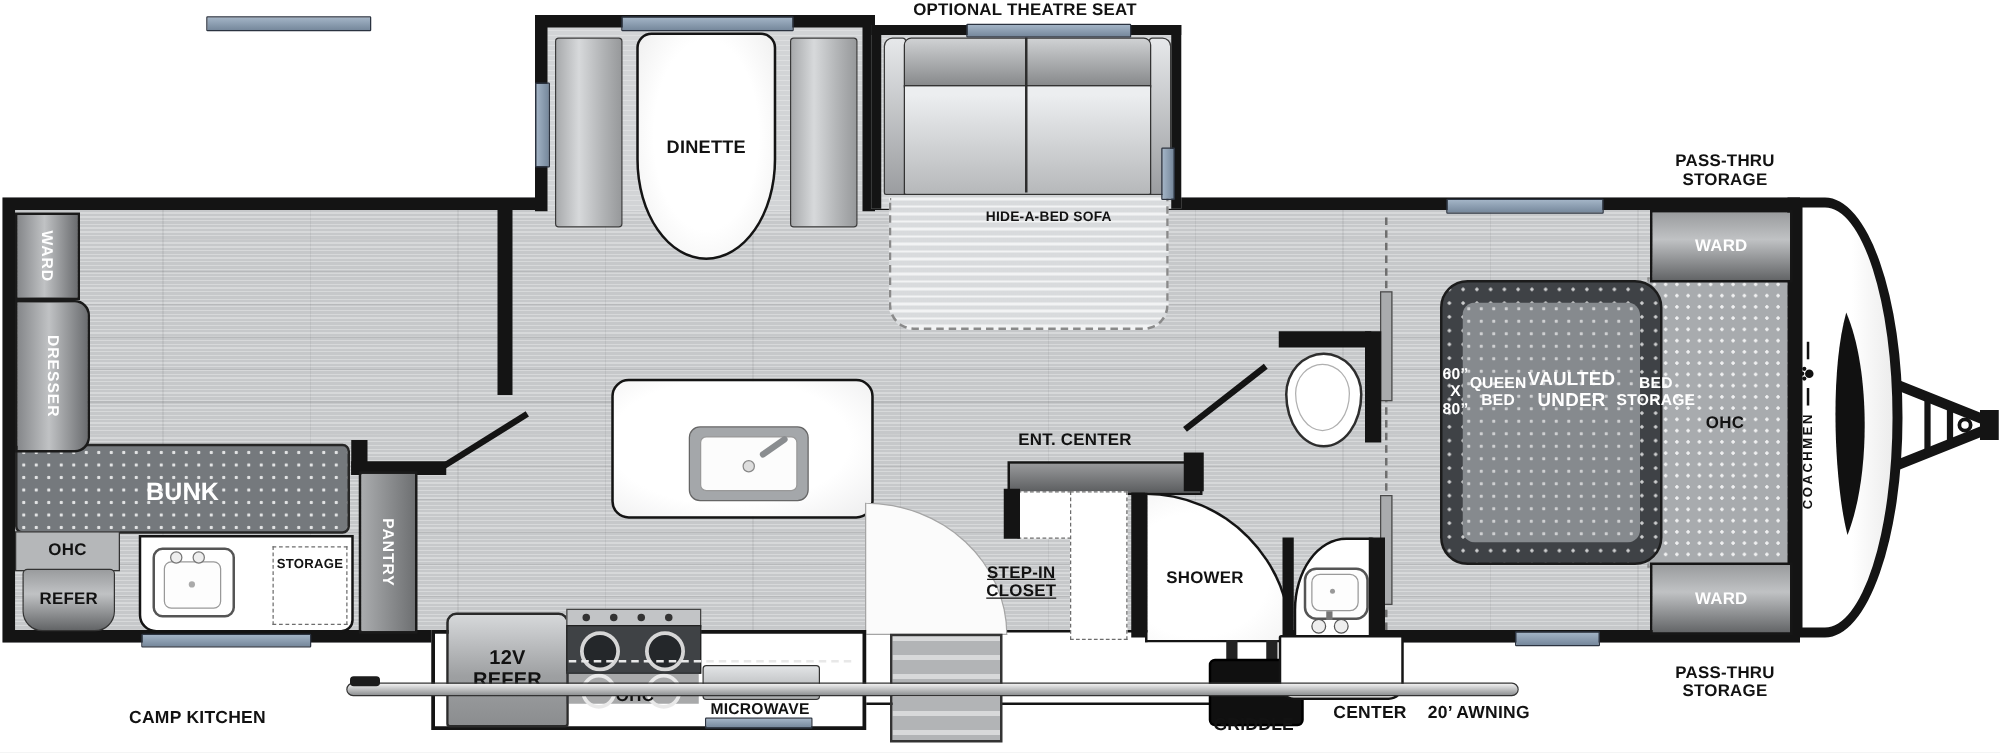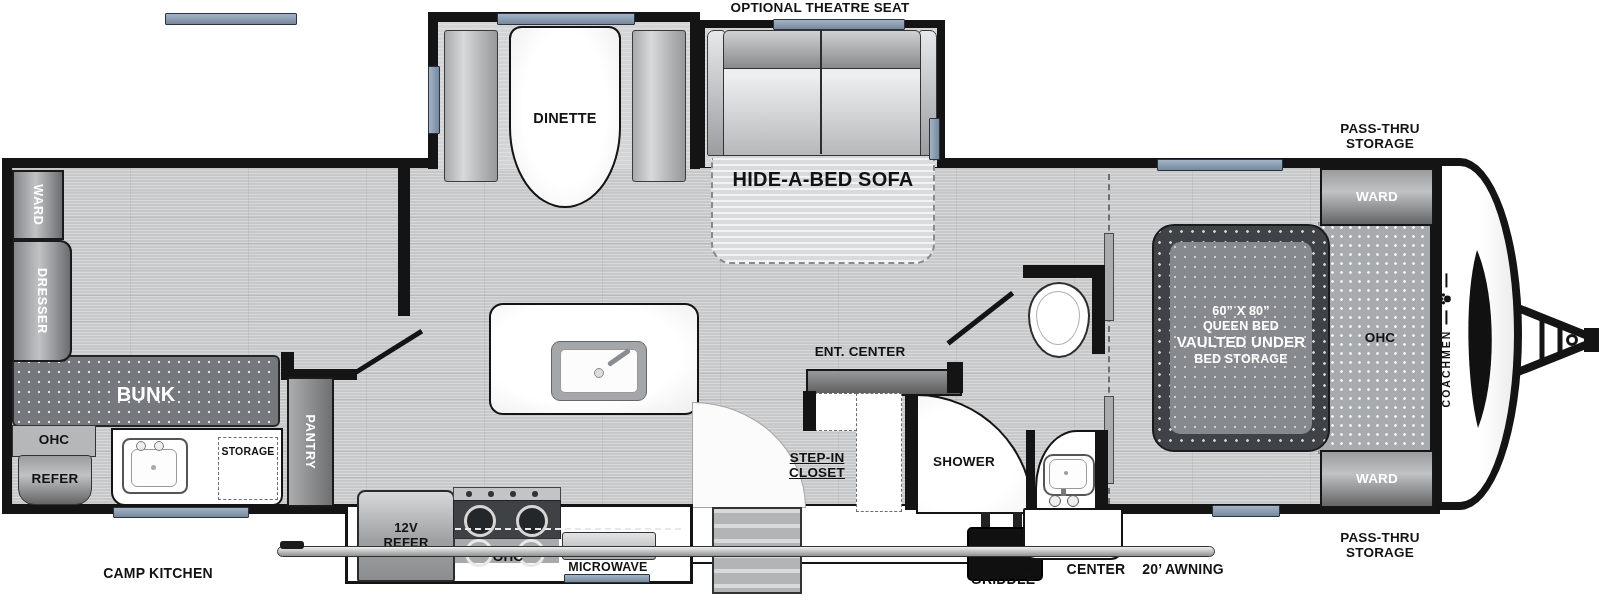--- a/index.html
+++ b/index.html
@@ -54,21 +54,21 @@
     <div class="abs" style="left:2px;top:2px;width:16px;height:124px;background:linear-gradient(180deg,#e6e8ea,#9b9da0);border:1.5px solid #3a3a3a;border-radius:7px 3px 2px 2px;"></div>
     <div class="abs" style="left:214px;top:2px;width:16px;height:124px;background:linear-gradient(180deg,#e6e8ea,#9b9da0);border:1.5px solid #3a3a3a;border-radius:3px 7px 2px 2px;"></div>
     <div class="abs" style="left:18px;top:2px;width:196px;height:38px;background:linear-gradient(180deg,#cfd1d3,#86888a);border:1.5px solid #333;border-radius:6px 6px 0 0;"></div>
     <div class="abs" style="left:18px;top:40px;width:196px;height:86px;background:linear-gradient(180deg,#ecEEf0,#eceef0 8%,#b6b8ba);border:1.5px solid #333;"></div>
     <div class="abs" style="left:115px;top:2px;width:1.5px;height:124px;background:#2d2d2d;"></div>
   </div>
   <div class="win" style="left:773px;top:19px;width:130px;height:9px;"></div>
   <div class="win winv" style="left:929px;top:118px;width:9px;height:40px;"></div>
 
   <div class="abs" style="left:711px;top:158px;width:220px;height:104px;border:2px dashed #8a8a8a;border-top:none;border-radius:0 0 20px 20px;z-index:2;background:repeating-linear-gradient(0deg, rgba(255,255,255,.55) 0 2px, rgba(208,210,212,.55) 2px 6px),#e3e5e7;">
-    <div class="lbl" style="left:0;top:10px;width:220px;font-size:20px;">HIDE-A-BED SOFA</div>
+    <div class="lbl" style="left:16px;top:10px;width:220px;font-size:11px;">HIDE-A-BED SOFA</div>
   </div>
 
   <div class="vwrap cab-h" style="left:12px;top:170px;width:48px;height:66px;border:2px solid #1a1a1a;">
     <span>WARD</span>
   </div>
   <div class="vwrap cab-h" style="left:12px;top:240px;width:56px;height:118px;border:2px solid #1a1a1a;border-radius:0 12px 12px 0;">
     <span>DRESSER</span>
   </div>
   <div class="abs dots-dk" style="left:12px;top:355px;width:264px;height:68px;border:2px solid #262626;border-radius:6px;z-index:3;">
     <div class="lbl" style="left:0;top:26px;width:264px;color:#fff;font-size:20px;">BUNK</div>
@@ -104,21 +104,21 @@
   <div class="abs" style="left:489px;top:303px;width:206px;height:108px;background:radial-gradient(ellipse at 45% 45%, #ffffff 60%, #ededee);border:2.5px solid #141414;border-radius:14px;z-index:3;">
     <div class="abs" style="left:60px;top:36px;width:94px;height:58px;background:#a4a7aa;border:1.5px solid #666;border-radius:9px;">
       <div class="abs" style="left:8px;top:7px;width:76px;height:42px;background:#fcfcfc;border:1px solid #999;border-radius:5px;"></div>
       <div class="abs" style="left:54px;top:13px;width:26px;height:5px;background:#8a8d90;border-radius:3px;transform:rotate(-35deg);"></div>
       <div class="abs" style="left:42px;top:26px;width:8px;height:8px;border:1.5px solid #888;border-radius:50%;background:#ddd;"></div>
     </div>
   </div>
 
   <div class="abs" style="left:345px;top:504px;width:342px;height:74px;background:#fff;border:3px solid #141414;z-index:4;"></div>
   <div class="abs" style="left:357px;top:490px;width:94px;height:88px;background:linear-gradient(180deg,#d6d8da,#9ea0a2 55%,#8b8d8f);border:2px solid #2a2a2a;border-radius:8px 8px 3px 3px;z-index:5;display:flex;align-items:center;justify-content:center;">
-    <div class="lbl" style="position:static;width:58px;font-size:13px;">12V REFER</div>
+    <div class="lbl" style="position:static;width:58px;font-size:16px;">12V REFER</div>
   </div>
   <div class="abs" style="left:453px;top:487px;width:106px;height:76px;z-index:5;">
     <div class="abs" style="left:0;top:0;width:106px;height:13px;background:#c2c4c6;border:1px solid #444;">
       <div class="abs" style="left:12px;top:3px;width:6px;height:6px;border-radius:50%;background:#333;"></div>
       <div class="abs" style="left:34px;top:3px;width:6px;height:6px;border-radius:50%;background:#333;"></div>
       <div class="abs" style="left:56px;top:3px;width:6px;height:6px;border-radius:50%;background:#333;"></div>
       <div class="abs" style="left:78px;top:3px;width:6px;height:6px;border-radius:50%;background:#333;"></div>
     </div>
     <div class="abs" style="left:0;top:13px;width:106px;height:37px;background:#3f4245;border:1px solid #222;">
       <div class="abs" style="left:10px;top:4px;width:26px;height:26px;border-radius:50%;border:3px solid #d6d6d6;background:#24272a;"></div>
@@ -180,21 +180,21 @@
   <div class="wall" style="left:1095px;top:430px;width:13px;height:81px;"></div>
 
   <div class="abs" style="left:1108px;top:174px;width:0;height:330px;border-left:2px dashed #6f6f6f;z-index:2;"></div>
   <div class="abs" style="left:1104px;top:233px;width:8px;height:86px;background:#a9abad;border:1px solid #4a4a4a;z-index:3;"></div>
   <div class="abs" style="left:1104px;top:396px;width:8px;height:86px;background:#a9abad;border:1px solid #4a4a4a;z-index:3;"></div>
 
   <div class="abs dots-lt" style="left:1318px;top:222px;width:112px;height:230px;border:1.5px dashed #8a8a8a;z-index:2;"></div>
   <div class="lbl" style="left:1352px;top:330px;width:56px;z-index:4;">OHC</div>
   <div class="abs dots-bed" style="left:1152px;top:224px;width:174px;height:224px;border:2px solid #1c1c1c;border-radius:22px;z-index:3;">
     <div class="abs dots-md" style="left:16px;top:16px;width:142px;height:192px;border-radius:10px;"></div>
-    <div class="abs" style="left:0;top:78px;width:174px;display:flex;flex-direction:column;align-items:center;gap:1px;z-index:2;">
+    <div class="abs" style="left:0;top:66px;width:174px;display:flex;flex-direction:row;align-items:center;gap:1px;z-index:2;">
       <div class="lbl" style="position:static;color:#fff;font-size:12.5px;">60” X 80”</div>
       <div class="lbl" style="position:static;color:#fff;font-size:12.5px;">QUEEN BED</div>
       <div class="lbl" style="position:static;color:#fff;font-size:15px;">VAULTED UNDER</div>
       <div class="lbl" style="position:static;color:#fff;font-size:12.5px;">BED STORAGE</div>
     </div>
   </div>
   <div class="abs cab-v" style="left:1320px;top:168px;width:110px;height:54px;border:2px solid #161616;z-index:3;display:flex;align-items:center;justify-content:center;">
     <div class="lbl" style="position:static;color:#fff;">WARD</div>
   </div>
   <div class="abs cab-v" style="left:1320px;top:450px;width:110px;height:54px;border:2px solid #161616;z-index:3;display:flex;align-items:center;justify-content:center;">

